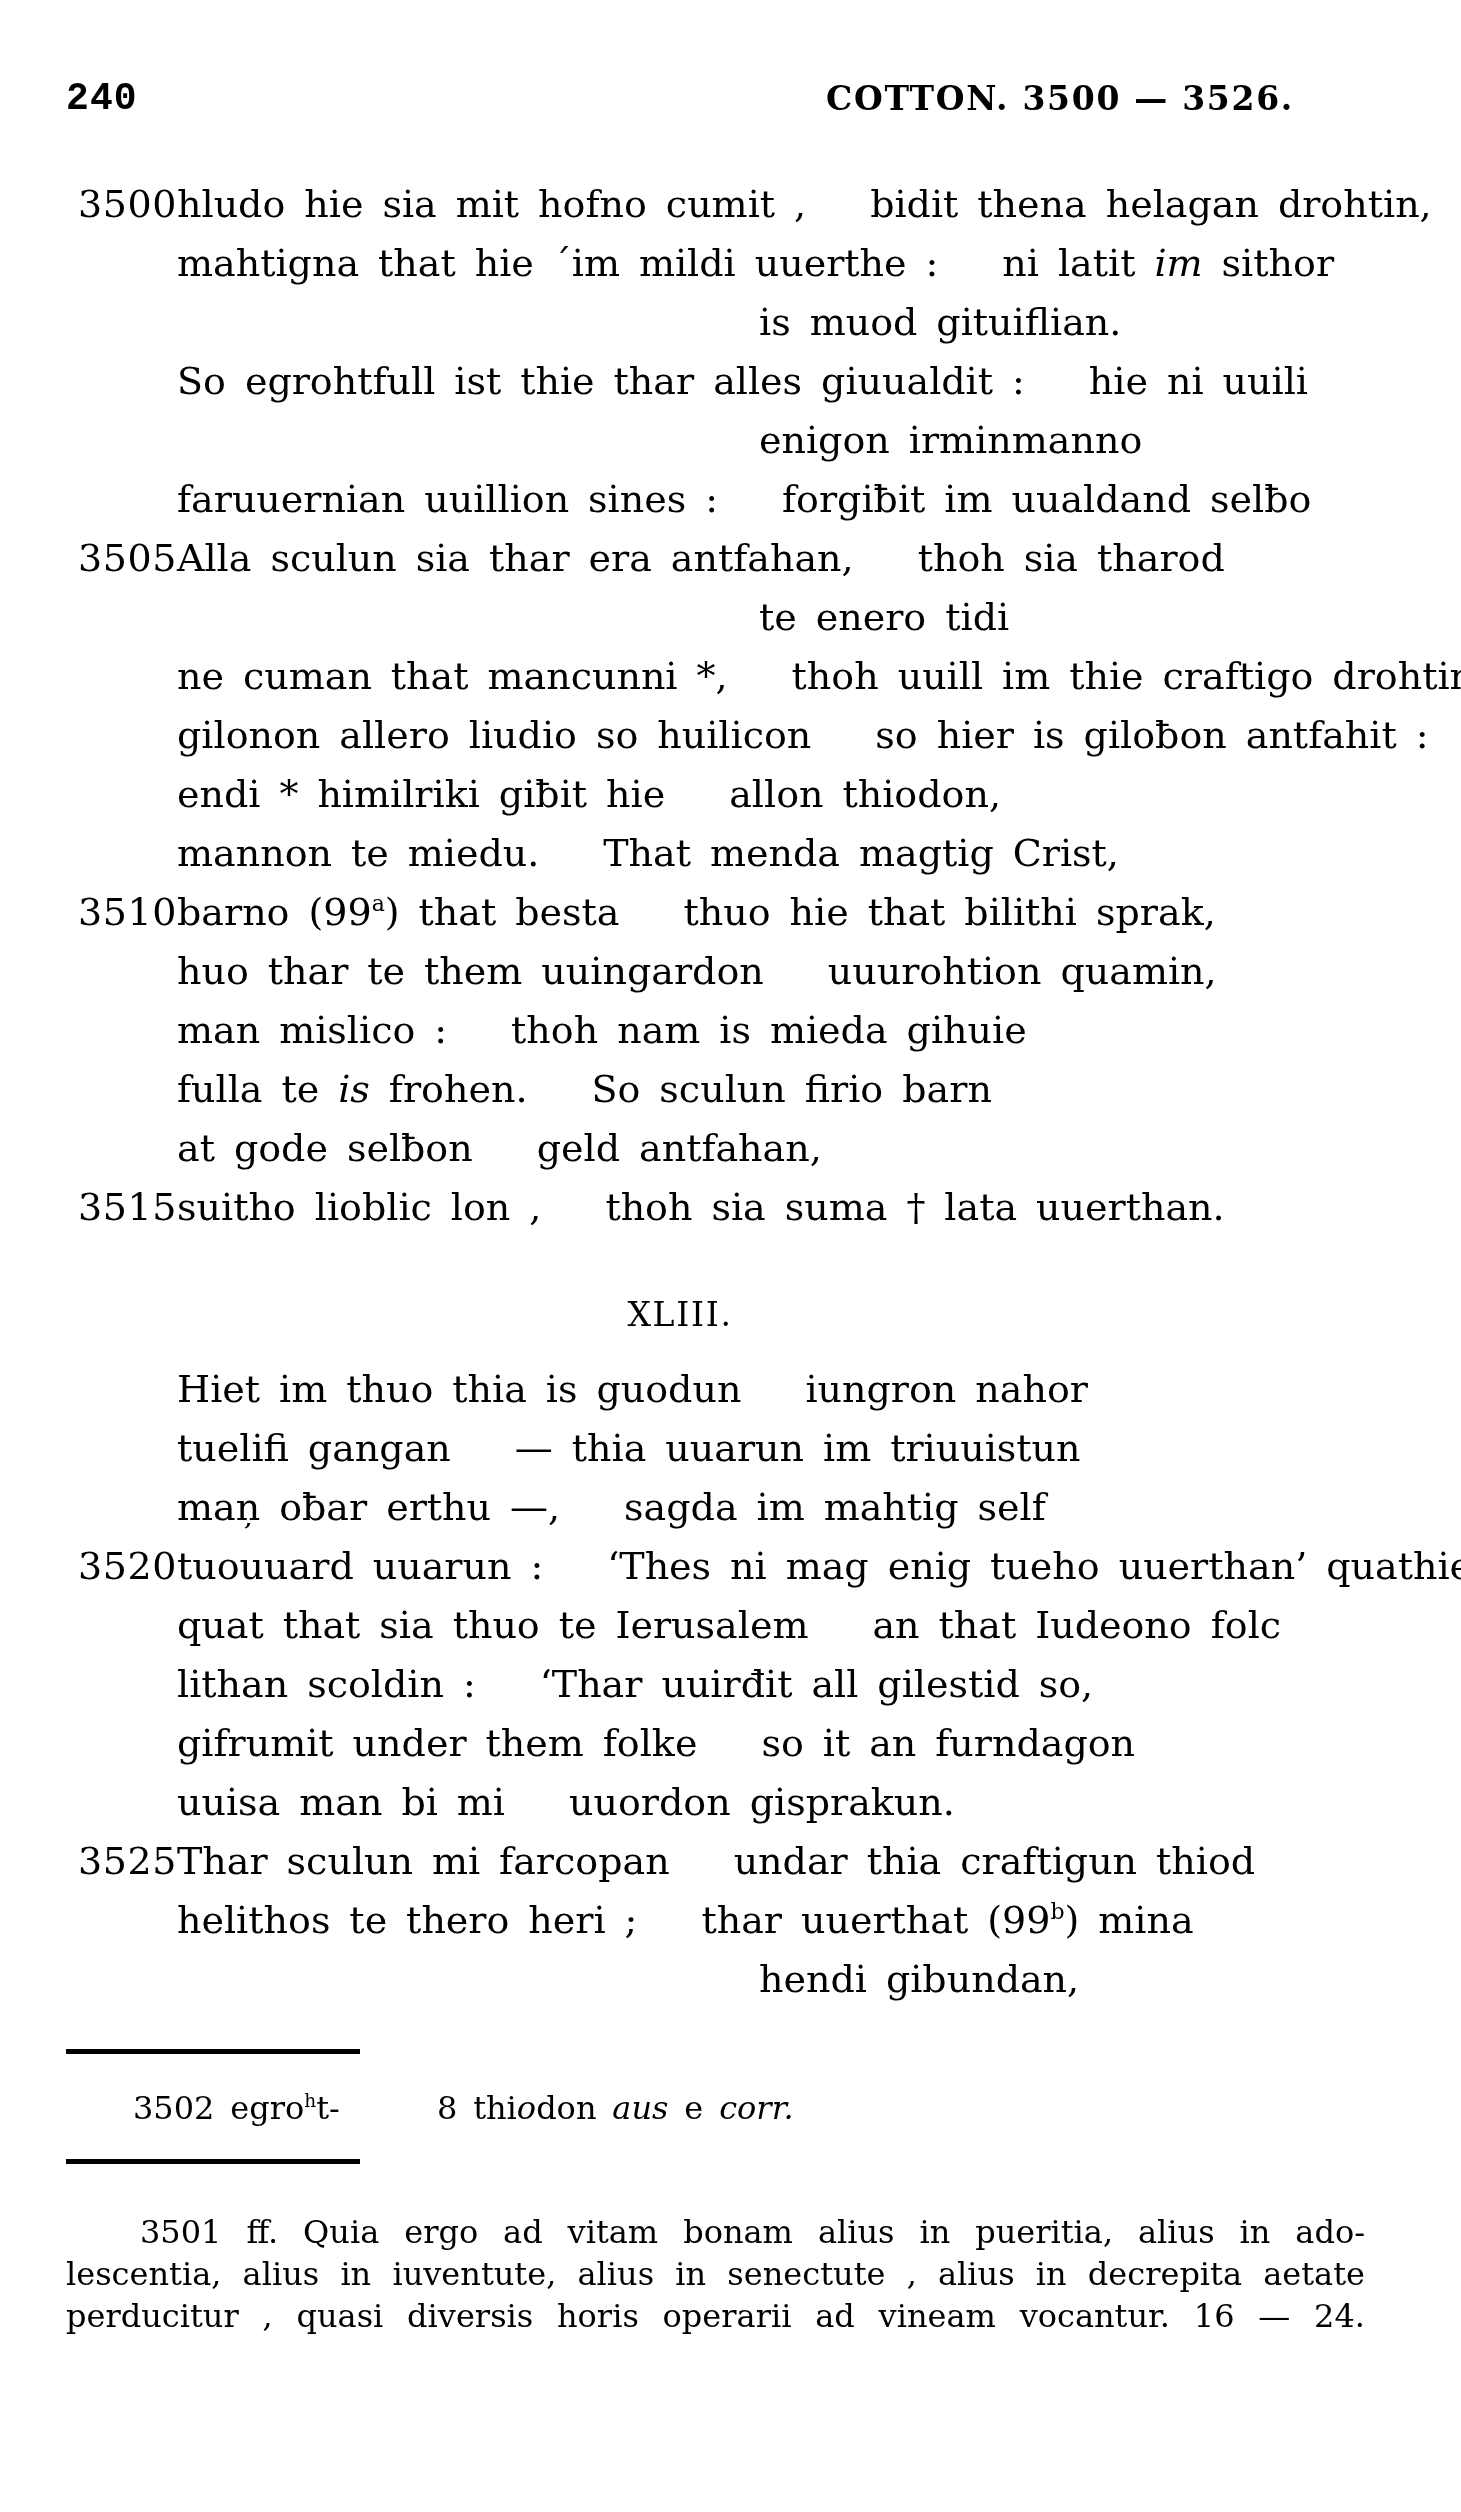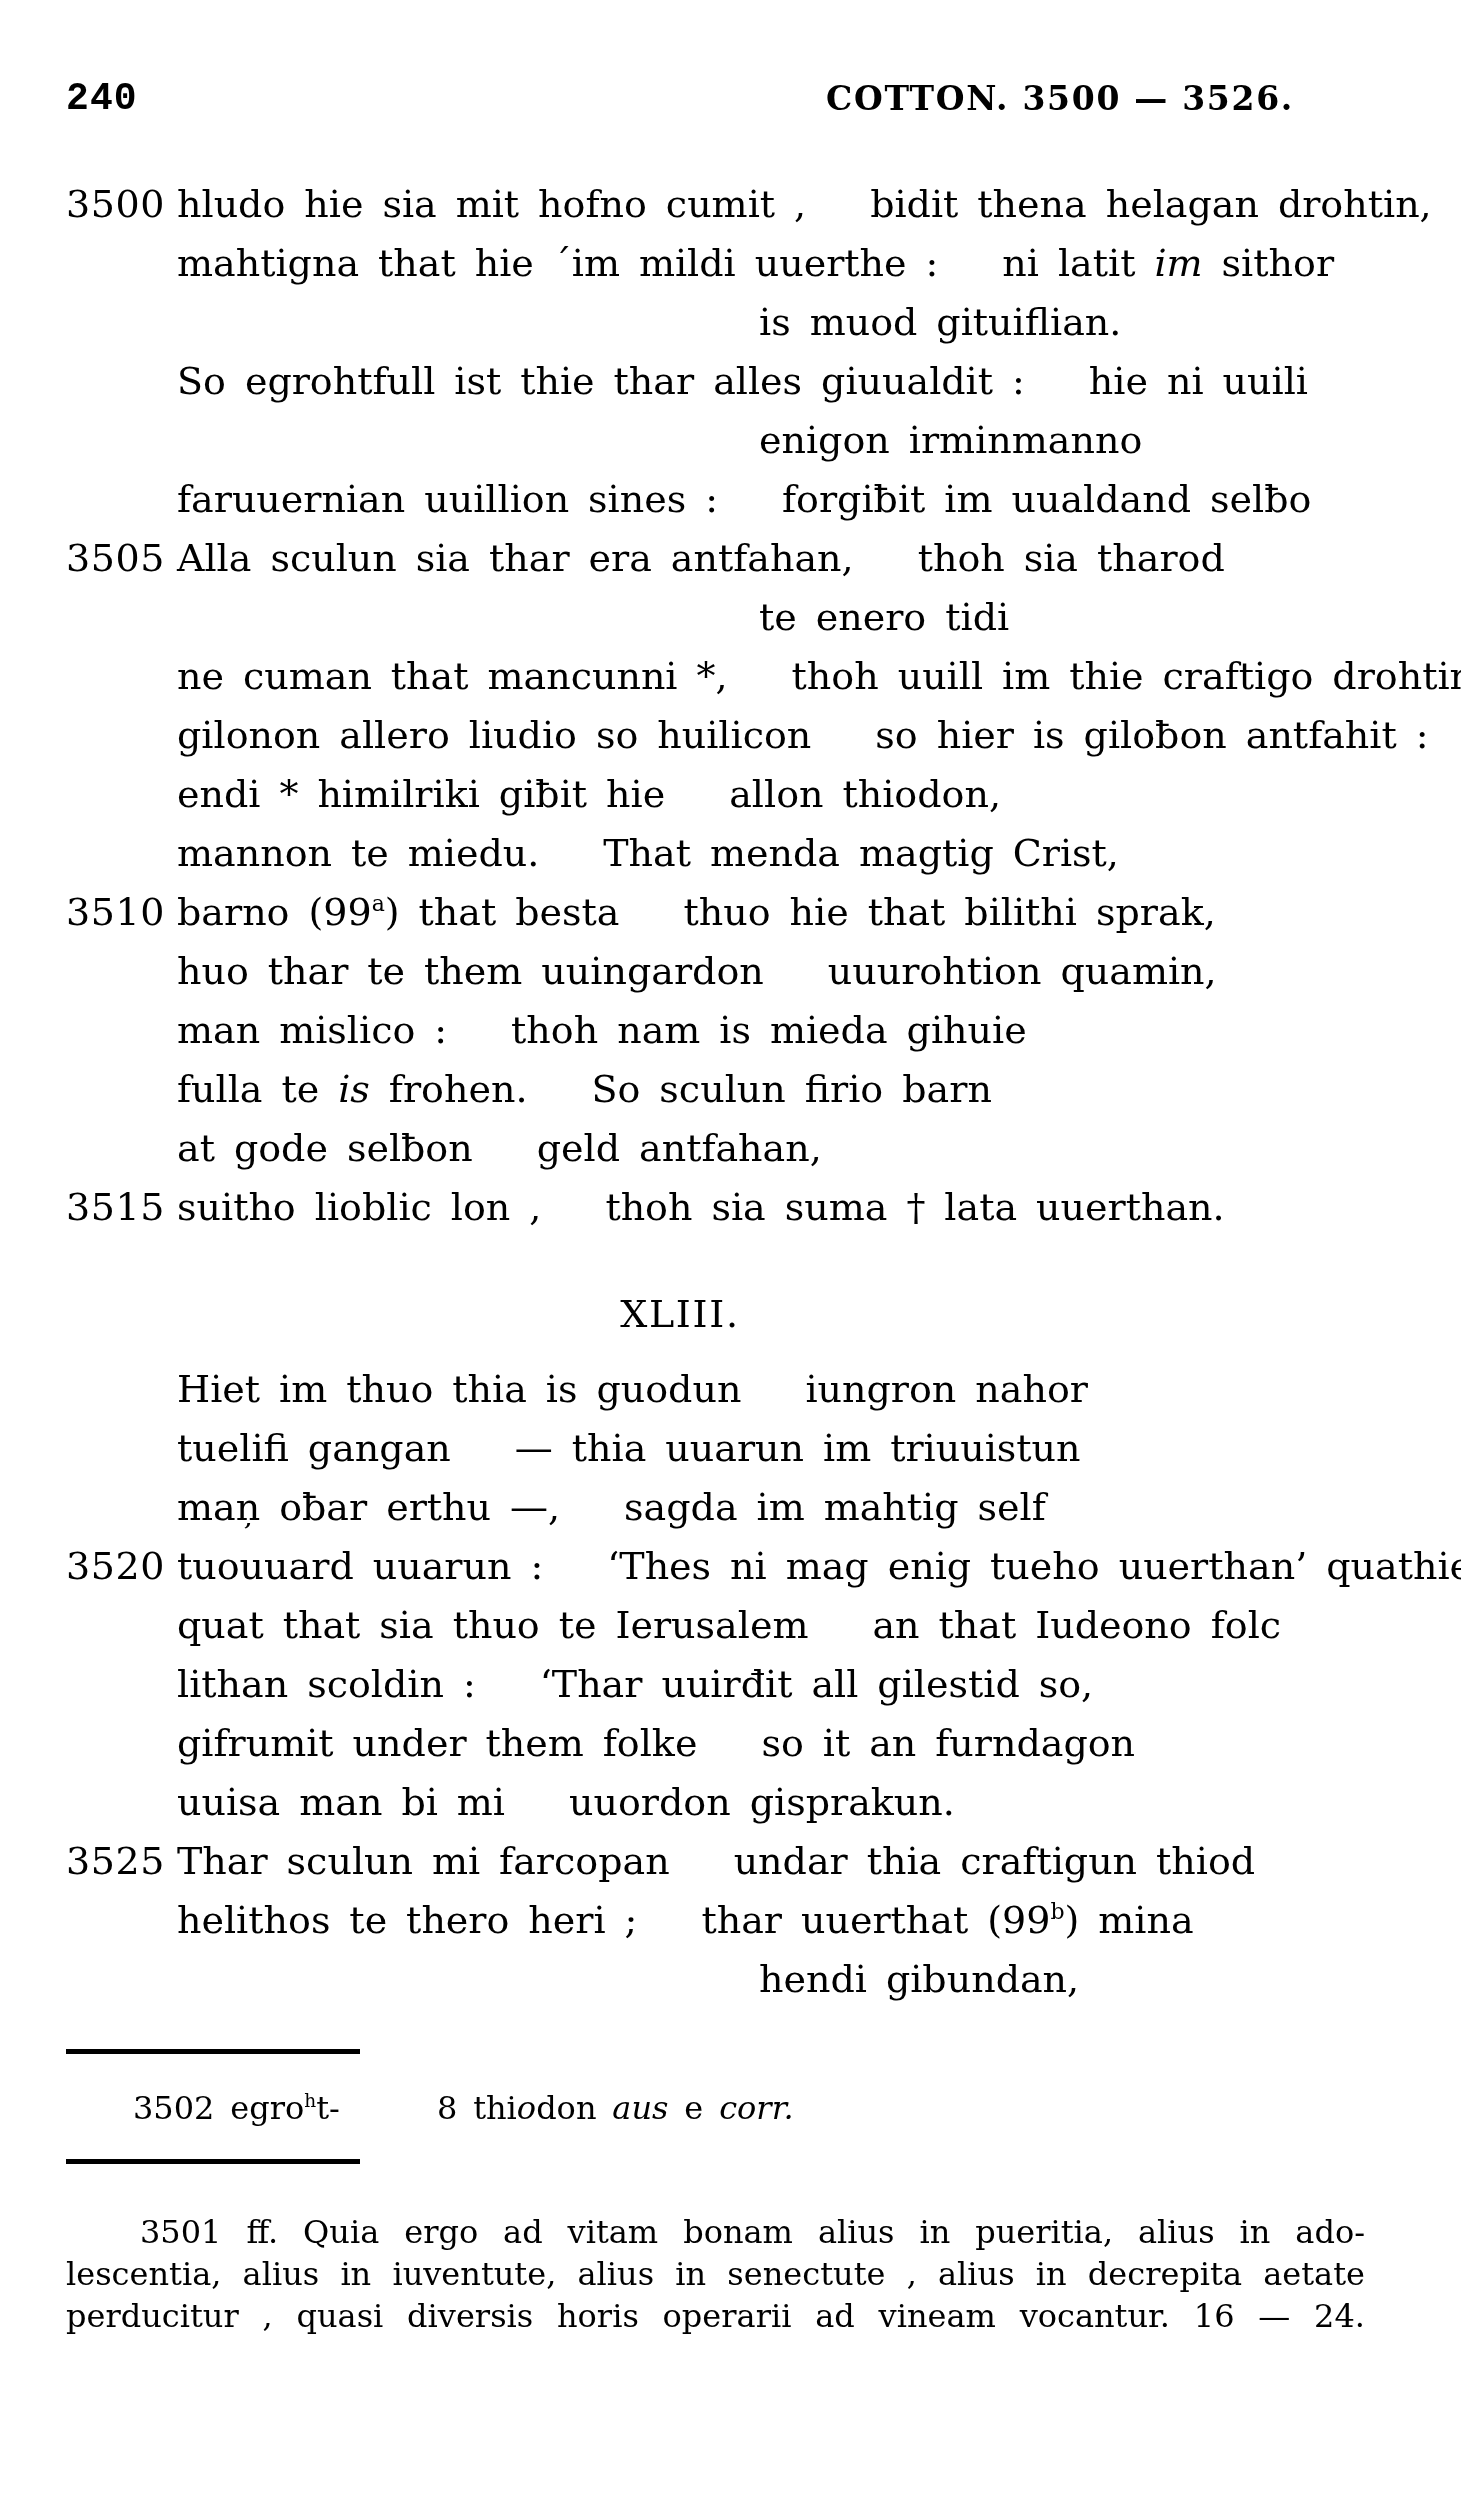--- a/index.html
+++ b/index.html
@@ -44,37 +44,38 @@
     letter-spacing: 1.7px;
   }
   
   .poem { }
   .vrow {
     display: flex;
     white-space: nowrap;
     font-size: 38px;
     line-height: 59px;
     word-spacing: 6.9px;
+    text-align: right;
   }
   .vnum {
     flex: none;
     width: 111px;
     letter-spacing: 0.6px;
   }
   .vtext { }
   .caes {
     display: inline-block;
     width: 64px;
   }
   .cont .vtext {
     margin-left: 582px;
   }
   .sect {
     text-align: center;
-    font-size: 38px;
+    font-size: 33px;
     line-height: 59px;
     letter-spacing: 1.7px;
     margin: 48px 137px 16px 0;
   }
   sup {
     font-size: 58%;
     line-height: 0;
     vertical-align: super;
   }
   

